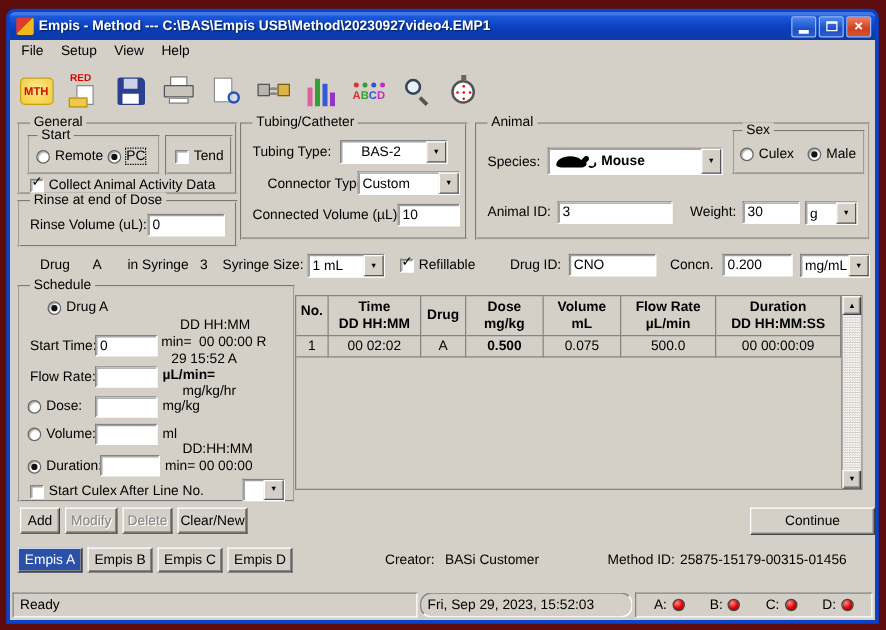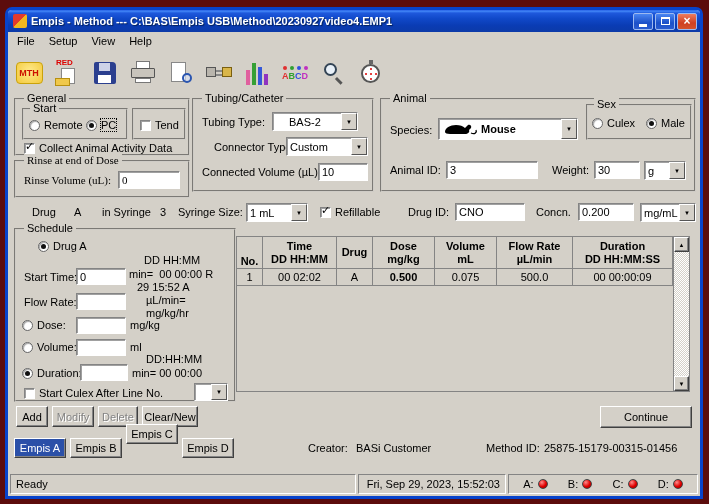--- a/index.html
+++ b/index.html
@@ -32,32 +32,32 @@
 .cb .ck{position:absolute;left:0;top:-3px;font-size:11px;font-weight:bold;line-height:11px;}
 .btn{position:absolute;background:#d4d0c8;border:1px solid;border-color:#fff #404040 #404040 #fff;box-shadow:inset -1px -1px 0 #848484;font:inherit;display:flex;align-items:center;justify-content:center;white-space:nowrap;}
 .btn.dis{color:#848484;text-shadow:1px 1px 0 #fff;}
 .focus{outline:1px dotted #000;}
 .bold{font-weight:bold;}
 .pre{white-space:pre;}
 .dose-table{position:absolute;left:228px;top:204px;width:454px;height:156px;border:1px solid #848484;background:#d4d0c8;}
 .tgrid{position:absolute;left:0;top:0;width:436px;}
 .grow{display:grid;grid-template-columns:26px 74px 36px 62px 62px 76px 100px;}
 .hcell{height:32px;border-right:1px solid #848484;border-bottom:1px solid #848484;display:flex;flex-direction:column;align-items:center;justify-content:center;font-weight:bold;line-height:13px;}
-.hcell.no{justify-content:flex-end;padding-bottom:0;}
+.hcell.no{justify-content:flex-end;padding-bottom:12px;}
 .dcell{height:17px;border-right:1px solid #848484;border-bottom:1px solid #848484;display:flex;align-items:center;justify-content:center;}
 .filler{height:105px;}
 .vsb{position:absolute;right:0;top:0;width:16px;height:154px;border-left:1px solid #848484;background:repeating-conic-gradient(#ffffff 0% 25%,#d4d0c8 0% 50%) 0 0/2px 2px;}
 .sa{position:absolute;left:0;width:15px;height:15px;background:#d4d0c8;border:1px solid;border-color:#fff #404040 #404040 #fff;box-shadow:inset -1px -1px 0 #848484;display:flex;align-items:center;justify-content:center;font-size:6px;}
 .sa.up{top:0;}.sa.down{bottom:0;}
 .tab{position:absolute;height:20px;width:52px;display:flex;align-items:center;justify-content:center;background:#d4d0c8;border:1px solid;border-color:#fff #404040 #404040 #fff;box-shadow:inset -1px -1px 0 #848484;}
 .tab.active{background:#2b50a8;color:#fff;}
 .statusbar{position:absolute;left:2px;bottom:2px;width:688px;height:20px;display:flex;gap:2px;}
 .panel{border:1px solid;border-color:#848484 #fff #fff #848484;display:flex;align-items:center;padding:0 5px;}
 .panel.ready{flex:1;}
-.panel.dt{width:148px;justify-content:flex-end;}
+.panel.dt{width:170px;justify-content:flex-start;border-radius:9px;}
 .panel.leds{width:190px;justify-content:space-around;padding:0 4px;}
 .led-group{display:flex;align-items:center;gap:4px;}
 .led{width:10px;height:10px;border-radius:50%;background:radial-gradient(circle at 35% 30%,#ff8a8a,#e00000 55%,#8c0000);border:1px solid #444;}
 
 .ic-mth{width:27px;height:22px;border-radius:4px;background:radial-gradient(circle at 50% 40%,#ffe98a,#f3c93c);border:1px solid #caa20a;color:#cc1100;font-size:9px;font-weight:bold;display:flex;align-items:center;justify-content:center;}
 .ic-rep{position:relative;width:24px;height:26px;}
 .ic-rep i,.ic-print i,.ic-prev i,.ic-conn i,.ic-zoom i,.ic-timer i{position:absolute;display:block;}
 .ic-rep .page{left:6px;top:8px;width:14px;height:16px;background:#fff;border:1px solid #888;}
 .ic-rep .fold{left:0;bottom:0;width:15px;height:8px;background:#f0c84a;border:1px solid #b89010;}
 .lbl-red{position:absolute;top:-2px;left:1px;color:#d00;font-size:8px;font-weight:bold;z-index:2;}
@@ -224,21 +224,21 @@
         </label>
       </div>
       <label class="ctl" style="left:8px;top:42px;">
         <span class="cb">
             <span class="ck">✓</span>
           </span>
         <span>Collect Animal Activity Data</span>
       </label>
     </div>
 
-    <div class="grp" style="left:6px;top:128px;width:176px;height:38px;font-family:Liberation Serif, serif;">
+    <div class="grp" style="left:6px;top:128px;width:176px;height:38px;">
       <span class="grp-label">Rinse at end of Dose</span>
       <span class="lbl" style="left:8px;top:12px;">Rinse Volume (uL):</span>
       <input class="inp" style="left: 102px; top: 9px; width: 62px; height: 18px;" value="0">
     </div>
 
     <div class="grp" style="left:184px;top:66px;width:182px;height:94px;">
       <span class="grp-label">Tubing/Catheter</span>
       <span class="lbl" style="left:8px;top:16px;">Tubing Type:</span>
       <div class="dd" style="left:78px;top:12px;width:86px;height:19px;padding-left:16px;">
         <span>BAS-2</span>
@@ -317,21 +317,21 @@
         <span class="radio sel"></span>
         <span>Drug A</span>
       </label>
       <span class="lbl" style="left:128px;top:24px;">DD HH:MM</span>
       <span class="lbl" style="left:8px;top:41px;">Start Time:</span>
       <input class="inp" style="left: 60px; top: 38px; width: 50px; height: 17px;" value="0">
       <span class="lbl pre" style="left:113px;top:38px;">min=  00 00:00 R</span>
       <span class="lbl" style="left:121px;top:51px;">29 15:52 A</span>
       <span class="lbl" style="left:8px;top:66px;">Flow Rate:</span>
       <input class="inp" style="left: 60px; top: 63px; width: 50px; height: 17px;">
-      <span class="lbl" style="left:130px;top:64px;">µL/min=</span>
+      <span class="lbl" style="left:114px;top:64px;font-weight:bold;">µL/min=</span>
       <span class="lbl" style="left:130px;top:77px;">mg/kg/hr</span>
       <label class="ctl" style="left:6px;top:89px;">
         <span class="radio"></span>
         <span>Dose:</span>
       </label>
       <input class="inp" style="left: 60px; top: 87px; width: 50px; height: 17px;">
       <span class="lbl" style="left:114px;top:89px;">mg/kg</span>
       <label class="ctl" style="left:6px;top:111px;">
         <span class="radio"></span>
         <span>Volume:</span>
@@ -401,25 +401,25 @@
           <div class="dcell">00 00:00:09</div>
         </div>
         <div class="filler"></div>
       </div>
       <div class="vsb">
         <div class="sa up">▲</div>
         <div class="sa down">▼</div>
       </div>
     </div>
 
-    <button class="btn" style="left:592px;top:374px;width:92px;height:22px;">Continue</button>
+    <button class="btn" style="left:592px;top:374px;width:100px;height:22px;">Continue</button>
 
     <div class="tab active" style="left:6px;top:406px;">Empis A</div>
     <div class="tab" style="left:62px;top:406px;">Empis B</div>
-    <div class="tab" style="left:118px;top:392px;">Empis C</div>
+    <div class="tab" style="left:118px;top:406px;">Empis C</div>
     <div class="tab" style="left:174px;top:406px;">Empis D</div>
     <span class="lbl" style="left:300px;top:410px;">Creator:</span>
     <span class="lbl" style="left:348px;top:410px;">BASi Customer</span>
     <span class="lbl" style="left:478px;top:410px;">Method ID:</span>
     <span class="lbl" style="left:536px;top:410px;">25875-15179-00315-01456</span>
 
     <div class="statusbar">
       <div class="panel ready">
           <span>Ready</span>
         </div>

